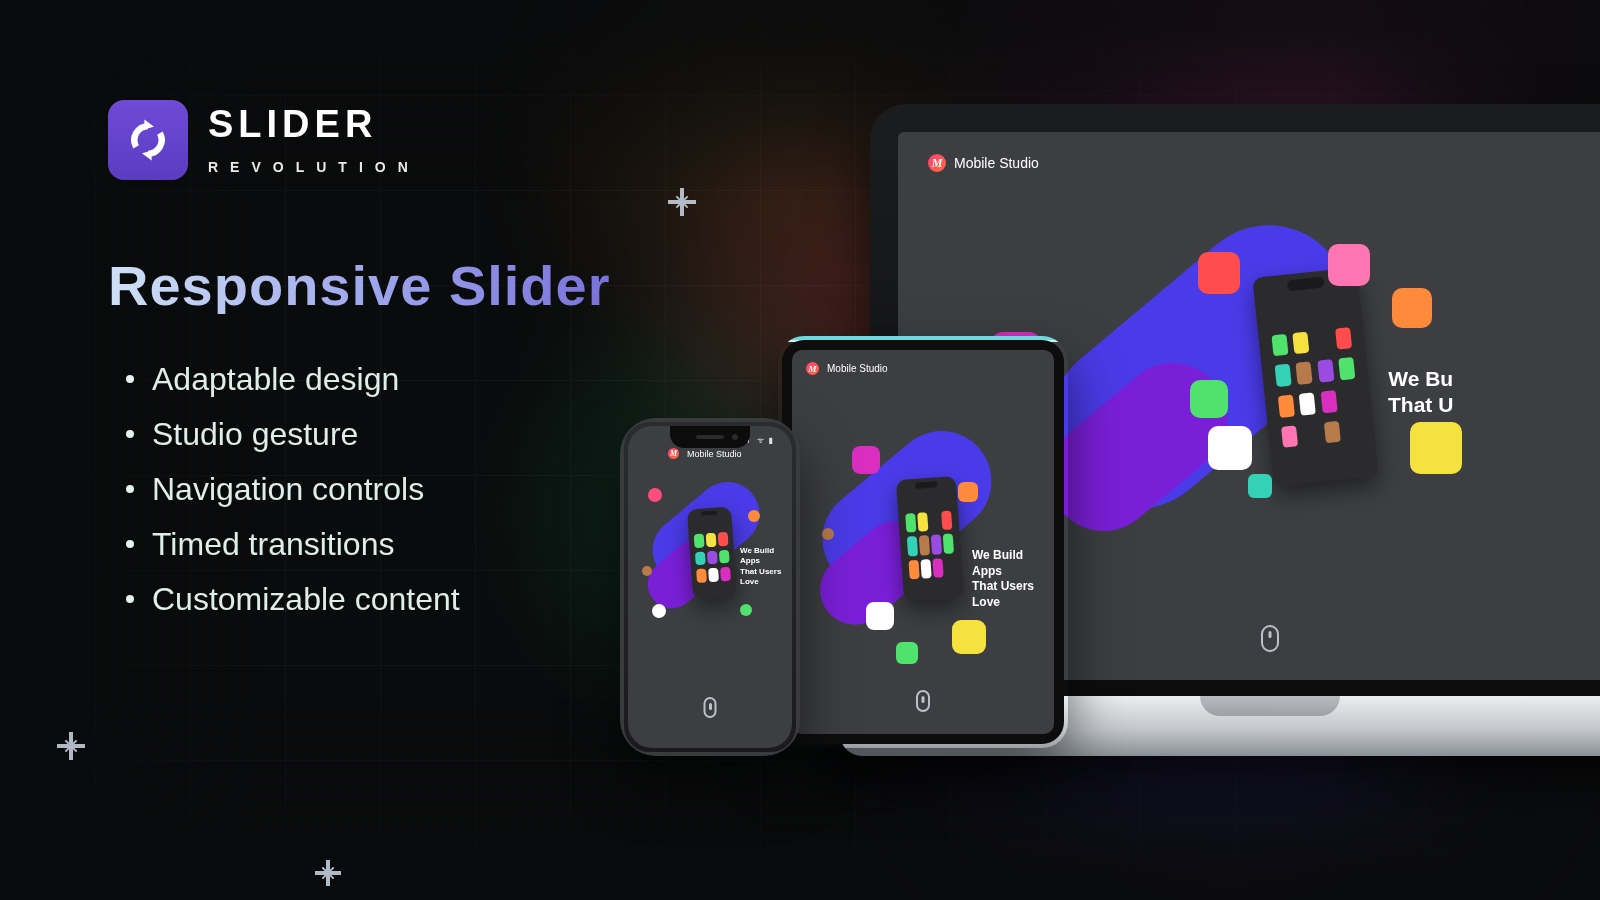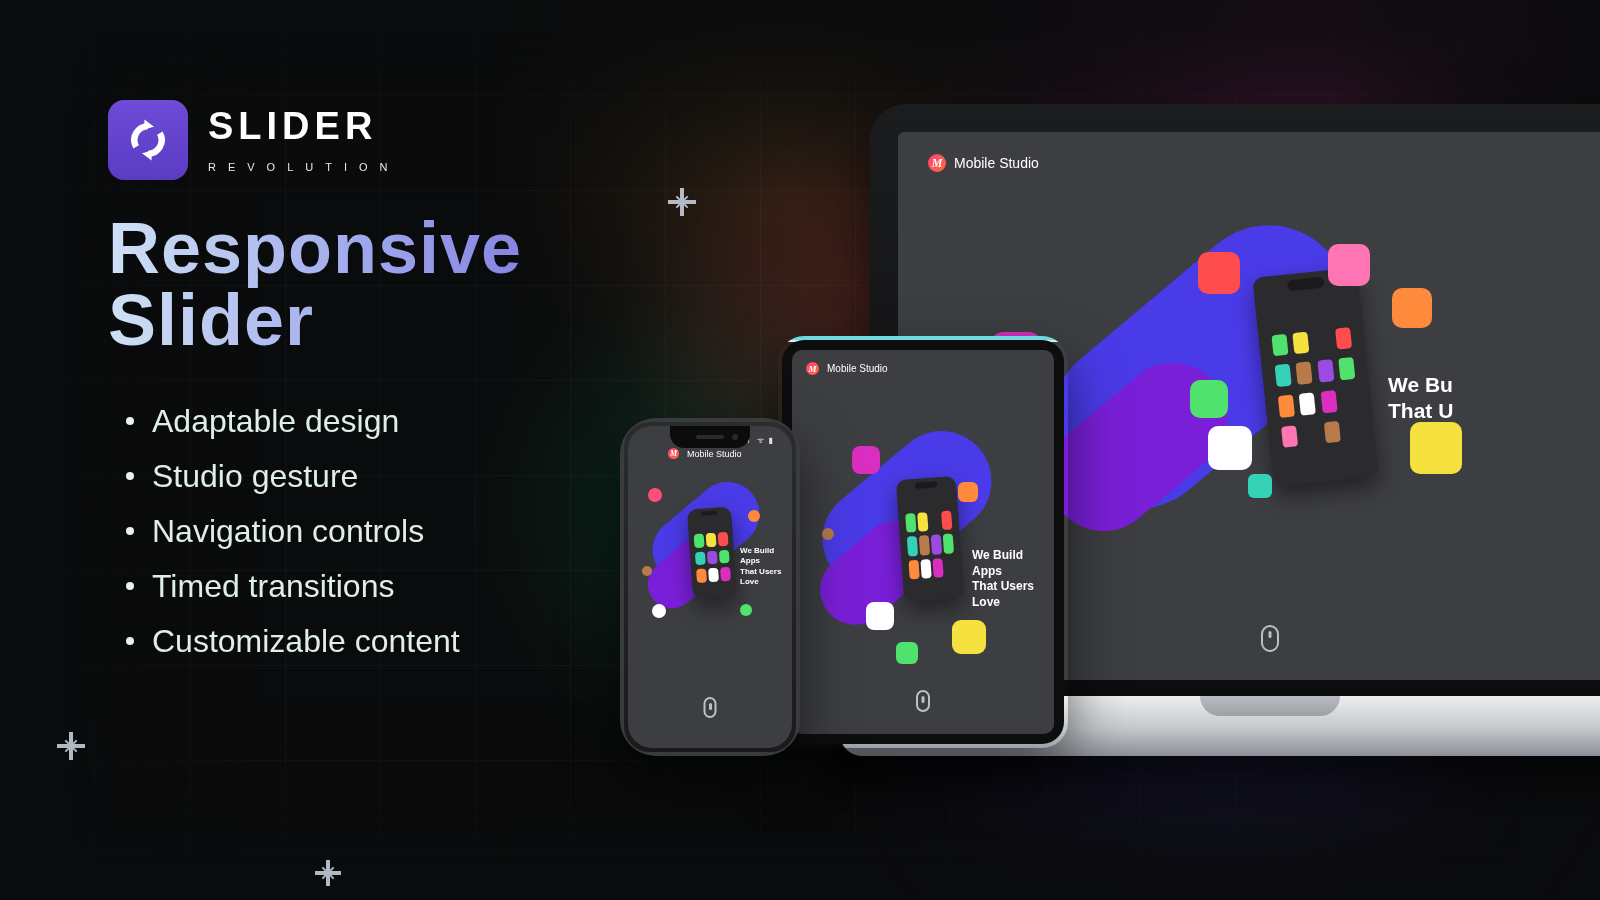--- a/index.html
+++ b/index.html
@@ -61,27 +61,27 @@
   .logo-badge {
     width:80px; height:80px; border-radius:16px;
     background:linear-gradient(180deg,#6f4bd8,#5a3cc2);
     display:flex; align-items:center; justify-content:center;
   }
   .logo-text .t1{
     font-weight:800; font-size:38px; letter-spacing:5px; line-height:1;
     color:#fdfdfd;
   }
   .logo-text .t2{
-    font-weight:400; font-size:11px; letter-spacing:12px; color:#e9e9e9;
+    font-weight:700; font-size:14px; letter-spacing:12px; color:#e9e9e9;
     margin-top:16px;
   }
   .headline{
-    margin-top:32px;
+    margin-top:78px;
     font-family:"Arial Black","Segoe UI Black",Impact,sans-serif;
-    font-weight:900; font-size:72px; letter-spacing:1px;
+    font-weight:900; font-size:56px; letter-spacing:1px;
     background:linear-gradient(90deg,#cfe1f5 0%, #9aa1eb 50%, #6f62d4 100%);
     -webkit-background-clip:text; background-clip:text; color:transparent;
     line-height:1;
   }
   ul.features{
     margin-top:38px; list-style:none; font-size:32px; color:#dfeee7; font-weight:400;
   }
   ul.features li{
     padding:9px 0 9px 44px; position:relative;
   }
@@ -260,21 +260,21 @@
 
     <div class="sq" style="left:300px; top:120px; width:42px; height:42px; background:#ff4d4d;"></div>
     <div class="sq" style="left:430px; top:112px; width:42px; height:42px; background:#ff74b3;"></div>
     <div class="sq" style="left:494px; top:156px; width:40px; height:40px; background:#ff8a3c;"></div>
     <div class="sq" style="left:292px; top:248px; width:38px; height:38px; background:#4fe26c;"></div>
     <div class="sq" style="left:310px; top:294px; width:44px; height:44px; background:#ffffff;"></div>
     <div class="sq" style="left:512px; top:290px; width:52px; height:52px; background:#f6e23e;"></div>
     <div class="sq" style="left:350px; top:342px; width:24px; height:24px; background:#34d1b7; border-radius:6px;"></div>
     <div class="sq" style="left:90px; top:200px; width:56px; height:56px; background:#d92ec0; border-radius:16px;"></div>
 
-    <div class="tagline" style="left:490px; top:240px; font-size:21px; line-height:1.25;">
+    <div class="tagline" style="left:490px; top:234px; font-size:21px; line-height:1.25;text-align:center;">
       <span>We Bu</span><br><span>That U</span>
     </div>
     <div class="mouse-icon" style="bottom:28px;"></div>
   </div>
 </div>
 <div class="laptop-base"></div>
 
 <div class="device tablet">
   <div class="frame"></div>
   <div class="screen">

